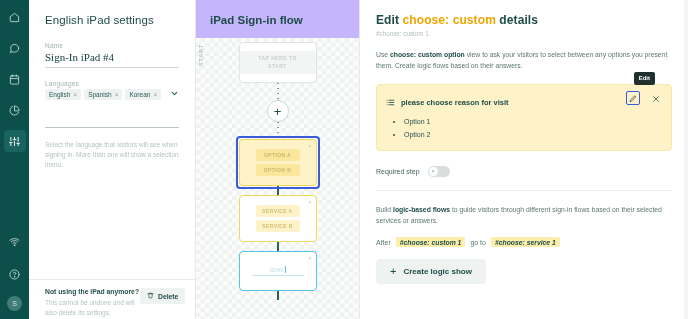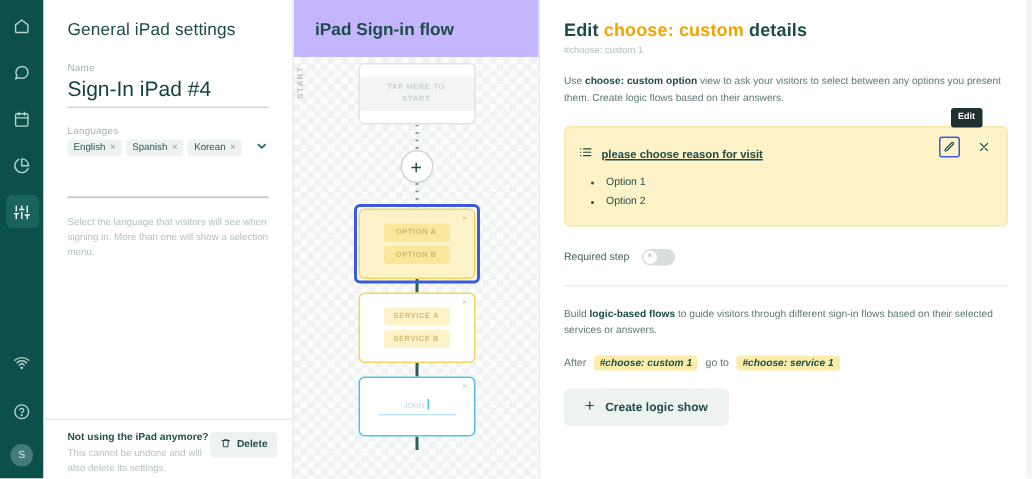--- a/index.html
+++ b/index.html
@@ -59,21 +59,21 @@
   }
   .settings-body { padding: 14px 16px 0 16px; flex: 1 1 auto; }
   .settings-title {
     font-size: 11.5px; color: #1d4c47; font-weight: 400;
     letter-spacing: .1px; margin-bottom: 16px;
   }
   .field-label {
     font-size: 6.5px; color: #9fb3b0; margin-bottom: 2px; letter-spacing: .2px;
   }
   .field-value {
-    font-size: 14px; color: #14433f; padding-bottom: 4px;
+    font-size: 11px; color: #14433f; padding-bottom: 4px; font-family: Liberation Serif, serif;
   }
   .underline { border-bottom: 1px solid #cfd8d7; margin-bottom: 12px; }
   .underline.thick { border-bottom: 1px solid #b9c6c5; }
   .lang-row {
     display: flex; align-items: center; gap: 3px;
     padding-bottom: 4px; position: relative;
   }
   .chip {
     background: #eef2f1; border-radius: 2px;
     font-size: 6.5px; color: #2c5b57;
@@ -228,21 +228,21 @@
     font-size: 6.8px; color: #5d7874; line-height: 1.65;
   }
   .det-desc b { color: #1d4c47; }
   .qcard {
     margin: 13px 16px 0 16px;
     background: #fdf2c8; border: 1px solid #f7e9a8;
     border-radius: 4px; padding: 8px 10px 9px 9px;
     position: relative;
   }
   .qcard-head { display: flex; align-items: center; gap: 6px; }
-  .qtext { font-size: 7.5px; color: #1d4c47; font-weight: 700; text-decoration: underline; }
+  .qtext { font-size: 7.5px; color: #1d4c47; font-weight: 700; }
   .qactions {
     position: absolute; right: 8px; top: 6px;
     display: flex; align-items: center; gap: 9px;
   }
   .icon-btn {
     width: 14px; height: 14px;
     display: flex; align-items: center; justify-content: center;
     color: #1d4c47; border-radius: 2px;
   }
   .icon-btn.focused { border: 1.5px solid #3b5bdb; }
@@ -362,21 +362,21 @@
             <path d="M9.1 9a3 3 0 0 1 5.8 1c0 2-3 3-3 3"></path>
             <circle cx="12" cy="17" r=".6" fill="currentColor"></circle>
           </svg>
       </span>
     </div>
     <div class="avatar-badge">S</div>
   </nav>
 
   <section class="panel-settings">
     <div class="settings-body">
-      <h1 class="settings-title">General iPad settings</h1>
+      <h1 class="settings-title">English iPad settings</h1>
 
       <div class="field-label">Name</div>
       <div class="field-value">Sign-In iPad #4</div>
       <div class="underline"></div>
 
       <div class="field-label">Languages</div>
       <div class="lang-row">
         <span class="chip">
           <span>English</span>
           <span class="x">×</span>

